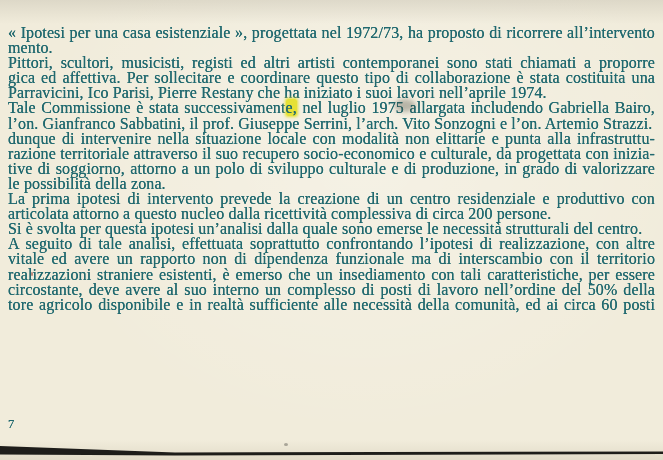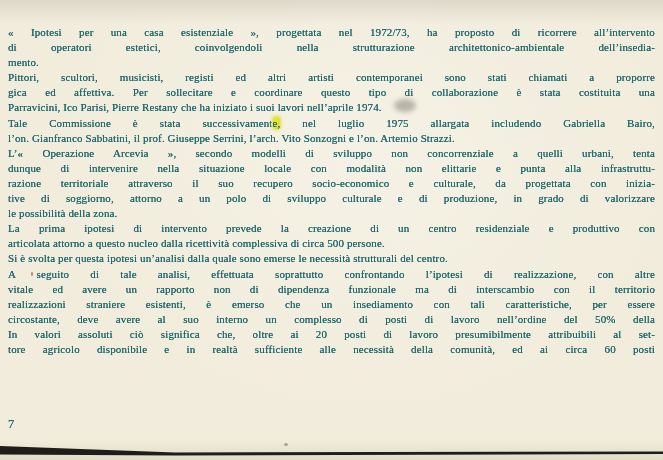--- a/index.html
+++ b/index.html
@@ -17,21 +17,21 @@
       linear-gradient(0deg, rgba(210,203,182,0.5) 0px, rgba(210,203,182,0) 20px),
       radial-gradient(ellipse at 55% 35%, rgba(255,255,255,0.28), rgba(255,255,255,0) 65%),
       var(--paper, #f1ecdb);
   }
   .page-text {
     position: absolute;
     left: 8px;
     right: 8px;
     top: 25px;
     color: var(--ink, #20696f);
-    font-size: 11px;
+    font-size: 16px;
     line-height: 15.1px;
     letter-spacing: 0.12px;
     text-shadow: 0 0 0.45px currentColor;
   }
   .line {
     text-align: justify;
     text-align-last: justify;
   }
   .line.end {
     text-align-last: left;
@@ -83,40 +83,37 @@
     height: 4px;
     background: rgba(150,60,50,0.55);
     border-radius: 1px;
   }
 </style>
 </head>
 <body>
 
 <div class="page-text">
     <div class="line"><span>« Ipotesi per una casa esistenziale », progettata nel 1972/73, ha proposto di ricorrere all’intervento</span></div>
-    <div class="line"><span>di operatori estetici, coinvolgendoli nella strutturazione architettonico-ambientale dell’insedia-</span></div>
     <div class="line end"><span>mento.</span></div>
     <div class="line"><span>Pittori, scultori, musicisti, registi ed altri artisti contemporanei sono stati chiamati a proporre</span></div>
     <div class="line"><span>gica ed affettiva. Per sollecitare e coordinare questo tipo di collaborazione è stata costituita una</span></div>
     <div class="line end"><span>Parravicini, Ico Parisi, Pierre Restany che ha iniziato i suoi lavori nell’aprile 1974.</span></div>
     <div class="line"><span>Tale Commissione è stata successivament</span><span class="hl">e,</span><span> nel luglio 1975 allargata includendo Gabriella Bairo,</span></div>
     <div class="line end"><span>l’on. Gianfranco Sabbatini, il prof. Giuseppe Serrini, l’arch. Vito Sonzogni e l’on. Artemio Strazzi.</span></div>
-    <div class="line"><span>L’« Operazione Arcevia », secondo modelli di sviluppo non concorrenziale a quelli urbani, tenta</span></div>
     <div class="line"><span>dunque di intervenire nella situazione locale con modalità non elittarie e punta alla infrastruttu-</span></div>
     <div class="line"><span>razione territoriale attraverso il suo recupero socio-economico e culturale, da progettata con inizia-</span></div>
     <div class="line"><span>tive di soggiorno, attorno a un polo di sviluppo culturale e di produzione, in grado di valorizzare</span></div>
     <div class="line end"><span>le possibilità della zona.</span></div>
     <div class="line"><span>La prima ipotesi di intervento prevede la creazione di un centro residenziale e produttivo con</span></div>
-    <div class="line end"><span>articolata attorno a questo nucleo dalla ricettività complessiva di circa 500 persone.</span></div>
+    <div class="line end"><span>articolata attorno a questo nucleo dalla ricettività complessiva di circa 200 persone.</span></div>
     <div class="line end"><span>Si è svolta per questa ipotesi un’analisi dalla quale sono emerse le necessità strutturali del centro.</span></div>
     <div class="line"><span>A seguito di tale analisi, effettuata soprattutto confrontando l’ipotesi di realizzazione, con altre</span></div>
     <div class="line"><span>vitale ed avere un rapporto non di dipendenza funzionale ma di interscambio con il territorio</span></div>
     <div class="line"><span>realizzazioni straniere esistenti, è emerso che un insediamento con tali caratteristiche, per essere</span></div>
     <div class="line"><span>circostante, deve avere al suo interno un complesso di posti di lavoro nell’ordine del 50% della</span></div>
-    <div class="line"><span>In valori assoluti ciò significa che, oltre ai 20 posti di lavoro presumibilmente attribuibili al set-</span></div>
     <div class="line"><span>tore agricolo disponibile e in realtà sufficiente alle necessità della comunità, ed ai circa 60 posti</span></div>
   </div>
 
 <div class="page-number">7</div>
 
 <div class="ink-smudge"></div>
 <div class="paper-speck"></div>
 <div class="una-mark"></div>
 
 <svg class="scan-edge" width="663" height="460" viewBox="0 0 663 460">

